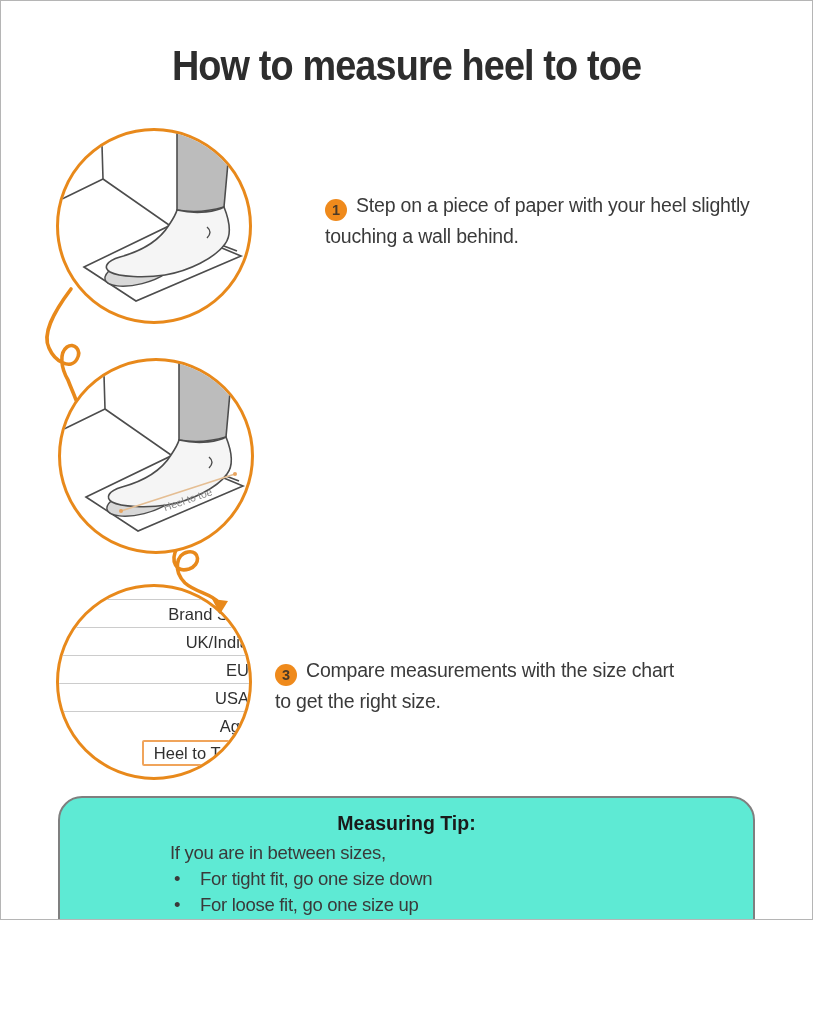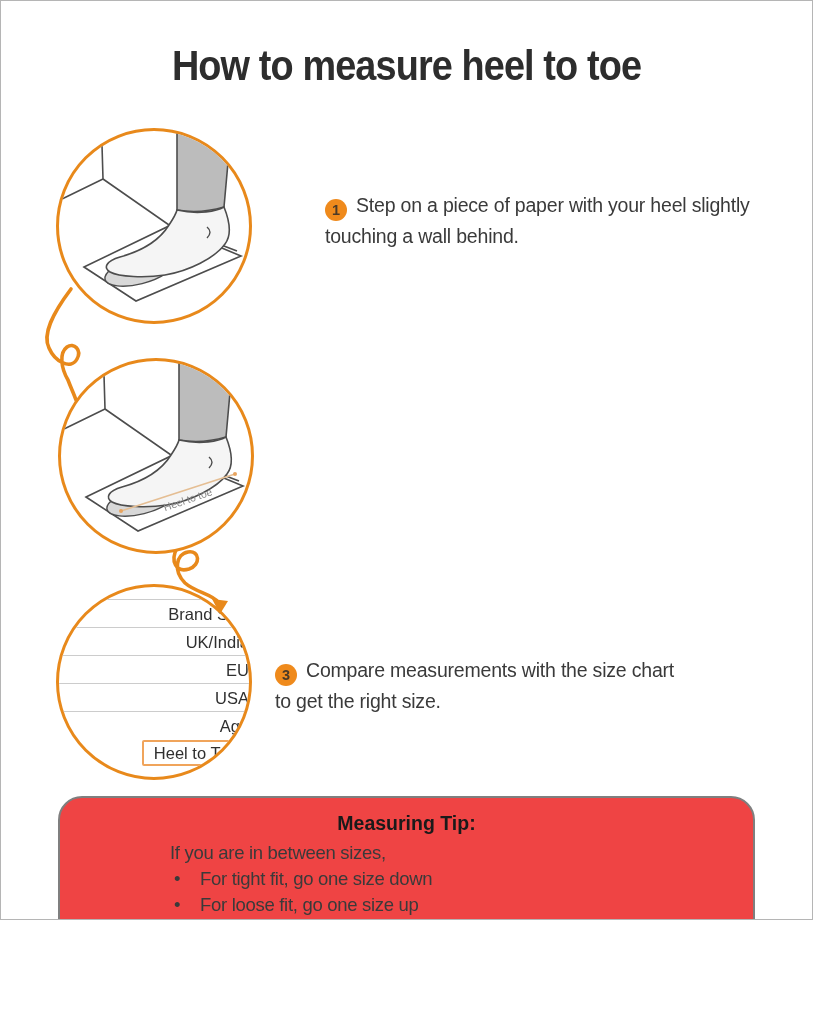--- a/index.html
+++ b/index.html
@@ -50,21 +50,21 @@
     display:inline-flex;align-items:center;justify-content:center;
     width:22px;height:22px;border-radius:50%;
     background:#EF8A1C;color:#4a3a28;
     font-size:14.5px;font-weight:bold;
     margin-right:9px;vertical-align:-3px;
   }
   
   .tip-box{
     position:absolute;left:57px;top:795px;width:697px;height:152px;
     box-sizing:border-box;border:2px solid #7f7f7f;border-radius:24px;
-    padding-top:11px;background:#ef4444;
+    padding-top:11px;background:#5eead4;
   }
   .tip-title{text-align:center;font-size:19.5px;font-weight:bold;color:#1a1a1a;line-height:28px;}
   .tip-line1{text-align:center;font-size:18.5px;color:#3a3a3a;line-height:30px;letter-spacing:-0.3px;}
   .tip-group{margin-left:110px;margin-top:2px;font-size:18.5px;color:#3a3a3a;letter-spacing:-0.3px;}
   .tip-if{line-height:27px;}
   .tip-bullet-row{display:flex;line-height:26px;}
   .tip-bullet-dot{width:12px;margin-left:4px;margin-right:14px;}
   
   .footer{
     position:absolute;left:0;top:966px;width:100%;

